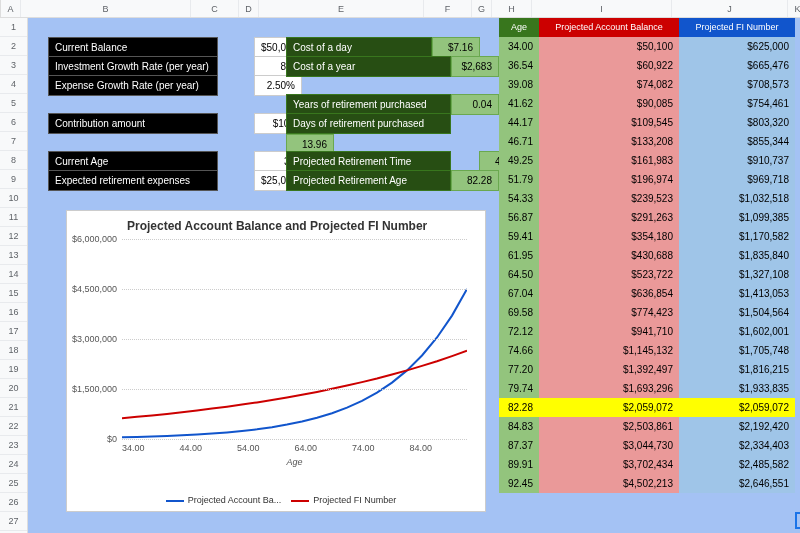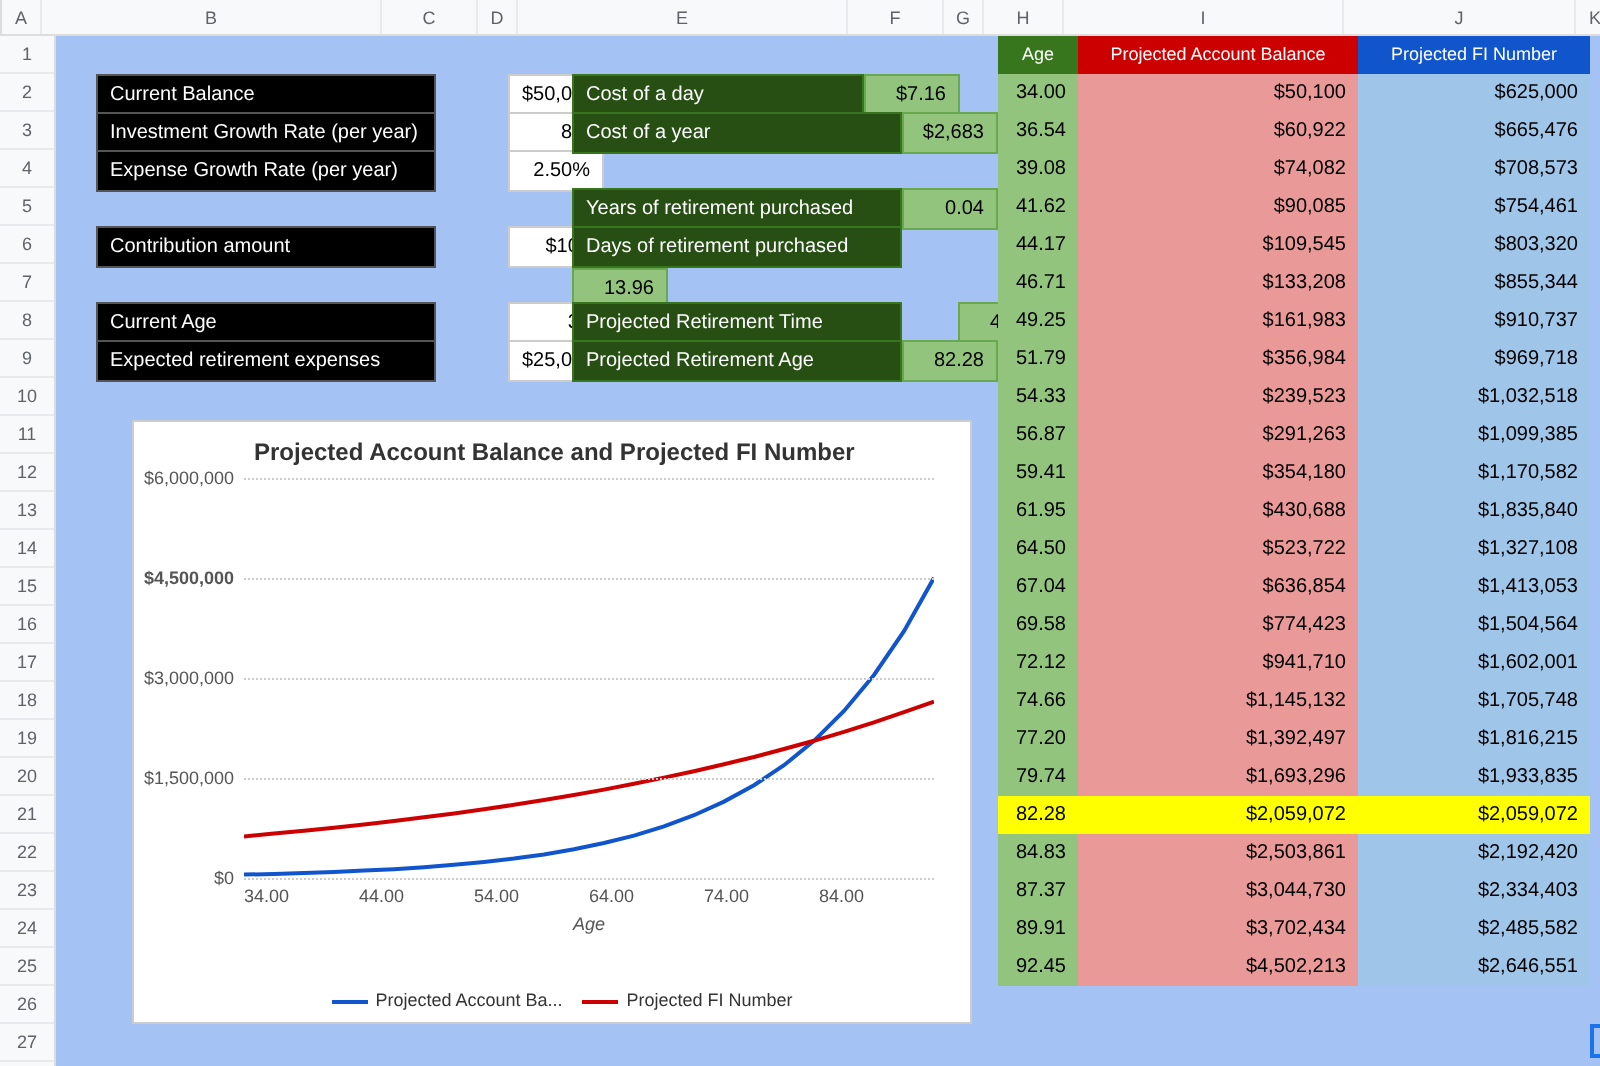--- a/index.html
+++ b/index.html
@@ -360,21 +360,21 @@
             <div class="dt-bal">$133,208</div>
             <div class="dt-fi">$855,344</div>
           </div>
           <div class="dt-row">
             <div class="dt-age">49.25</div>
             <div class="dt-bal">$161,983</div>
             <div class="dt-fi">$910,737</div>
           </div>
           <div class="dt-row">
             <div class="dt-age">51.79</div>
-            <div class="dt-bal">$356,984</div>
+            <div class="dt-bal">$196,974</div>
             <div class="dt-fi">$969,718</div>
           </div>
           <div class="dt-row">
             <div class="dt-age">54.33</div>
             <div class="dt-bal">$239,523</div>
             <div class="dt-fi">$1,032,518</div>
           </div>
           <div class="dt-row">
             <div class="dt-age">56.87</div>
             <div class="dt-bal">$291,263</div>
@@ -469,21 +469,21 @@
               <span></span>
             </div>
           <div class="chart-axis-title">Age</div>
         <div class="chart-grid-line" style="top: 200px;"></div>
             <div class="chart-ylabel" style="top: 200px;">$0</div>
             <div class="chart-grid-line" style="top: 150px;"></div>
             <div class="chart-ylabel" style="top: 150px;">$1,500,000</div>
             <div class="chart-grid-line" style="top: 100px;"></div>
             <div class="chart-ylabel" style="top: 100px;">$3,000,000</div>
             <div class="chart-grid-line" style="top: 50px;"></div>
-            <div class="chart-ylabel" style="top: 50px; font-weight: bold;">$4,500,000</div>
+            <div class="chart-ylabel" style="top: 50px;">$4,500,000</div>
             <div class="chart-grid-line" style="top: 0px;"></div>
             <div class="chart-ylabel" style="top: 0px;">$6,000,000</div>
           </div>
         <div class="chart-legend"><span class="legend-swatch" style="background: rgb(17, 85, 204);"></span><span>Projected Account Ba...</span><span class="legend-swatch" style="background: rgb(204, 0, 0);"></span><span>Projected FI Number</span></div>
       </div>
 
       <div class="selection-box" style="left:767px; top:494px; width:16px; height:17px;"></div>
 
     </div>
   </div>

